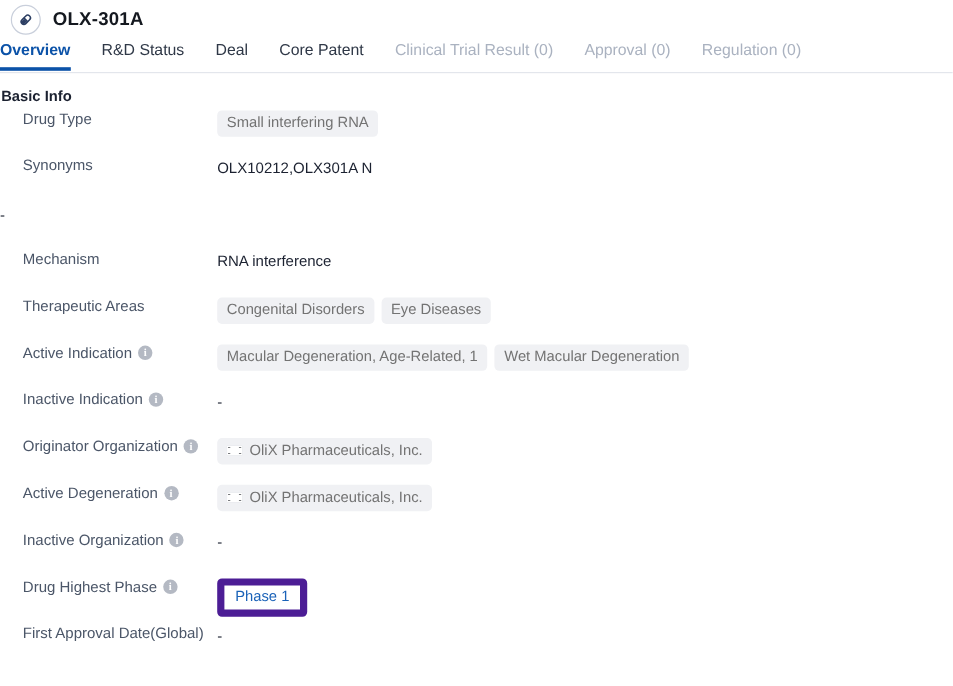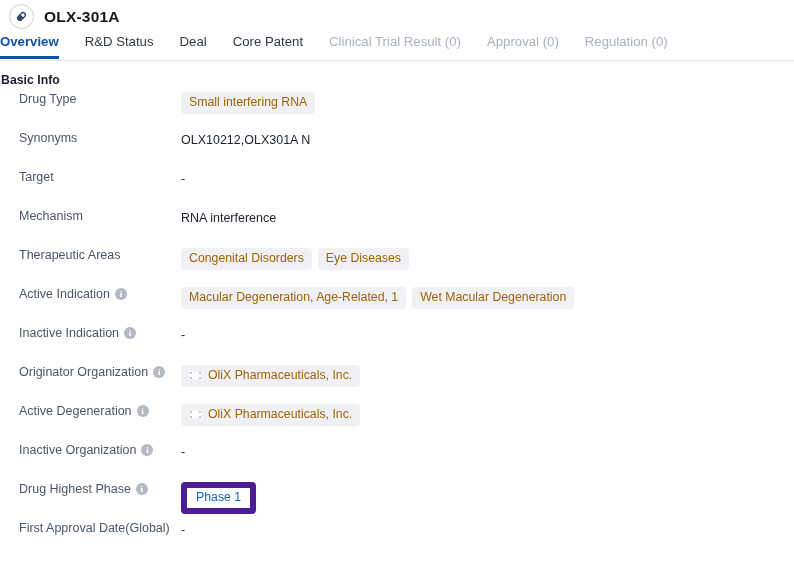--- a/index.html
+++ b/index.html
@@ -142,21 +142,21 @@
     line-height: 18px;
     color: #1b2130;
   }
   .dash { line-height: 18px; color: #1b2130; }
 
   .chip {
     background: #f0f1f4;
     border-radius: 4px;
     padding: 4px 8px 5px 8px;
     font-size: 12.3px;
-    color: #a16207;
+    color: #737373;
     line-height: 13px;
     white-space: nowrap;
     display: inline-flex;
     align-items: center;
   }
   .chip .flag {
     width: 13px;
     height: 9px;
     margin-right: 6px;
     flex: 0 0 auto;
@@ -217,23 +217,20 @@
       </div>
       <div class="field-row">
         <div class="field-label">
           <span>Synonyms</span>
         </div>
         <div class="field-value">
           <span class="plain-value">OLX10212,OLX301A N</span>
         </div>
       </div>
       <div class="field-row">
-        <div class="field-label">
-          <span>Target</span>
-        </div>
         <div class="field-value">
           <span class="dash">-</span>
         </div>
       </div>
       <div class="field-row">
         <div class="field-label">
           <span>Mechanism</span>
         </div>
         <div class="field-value">
           <span class="plain-value">RNA interference</span>

